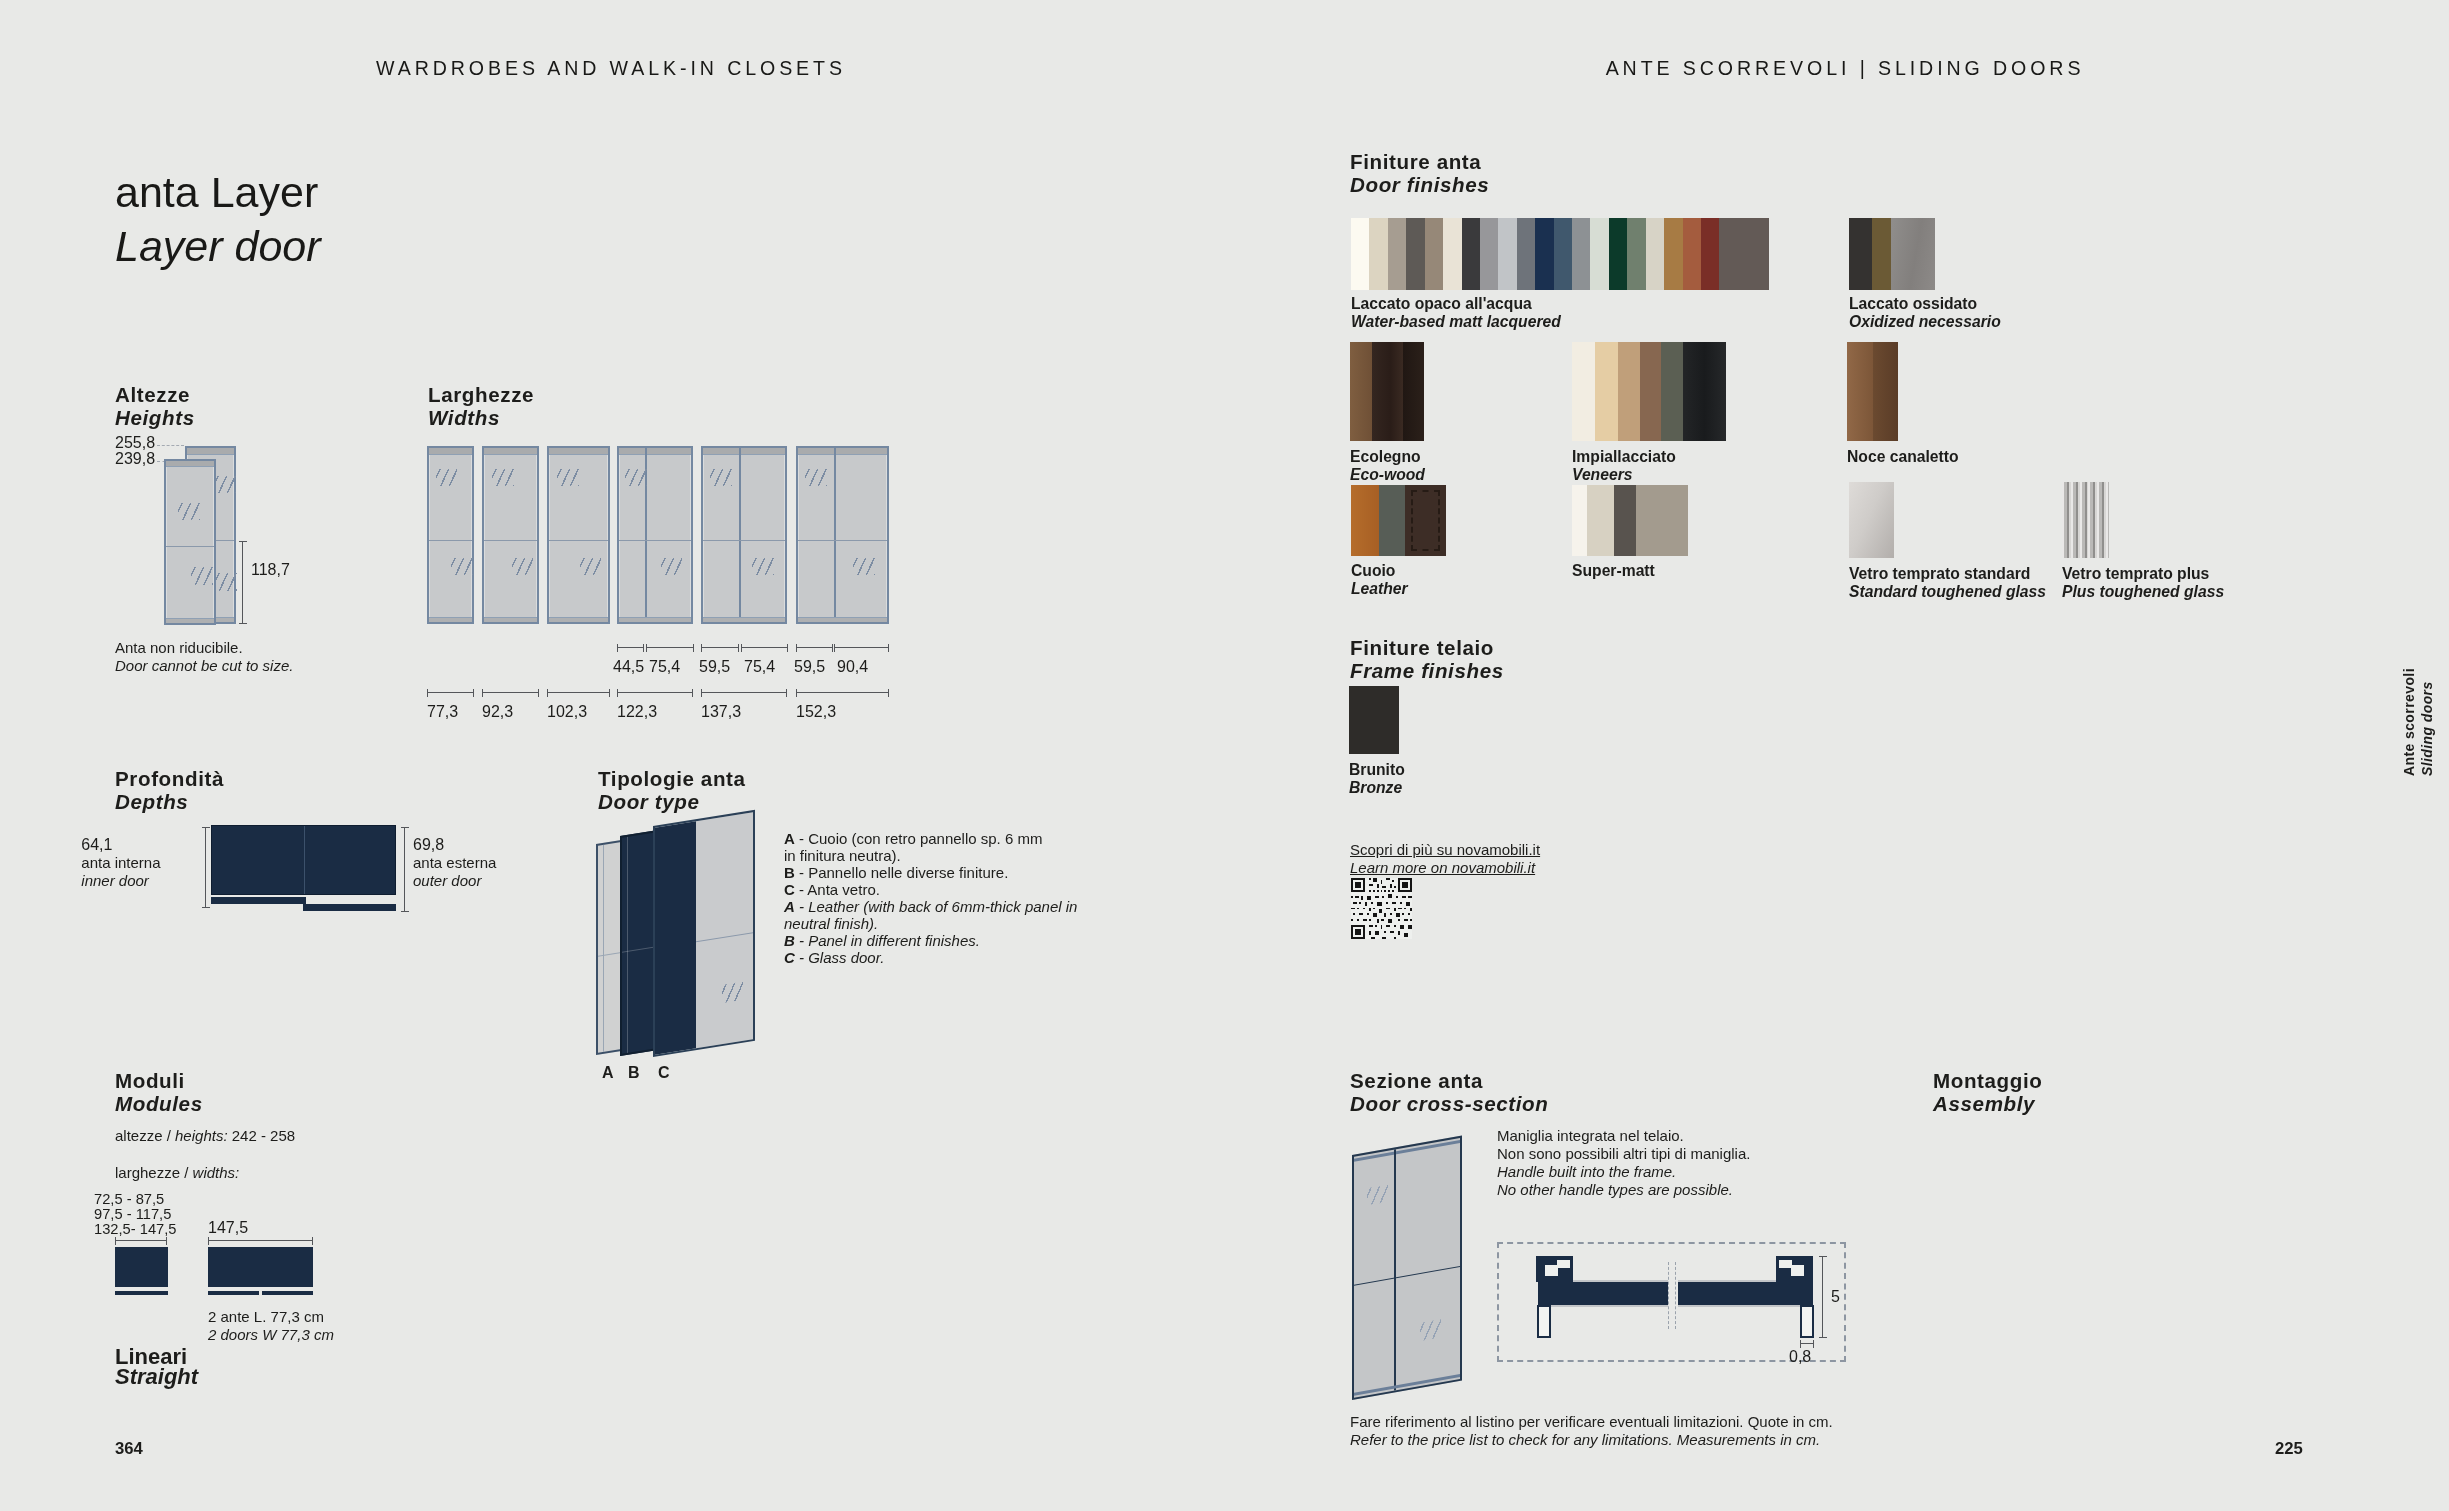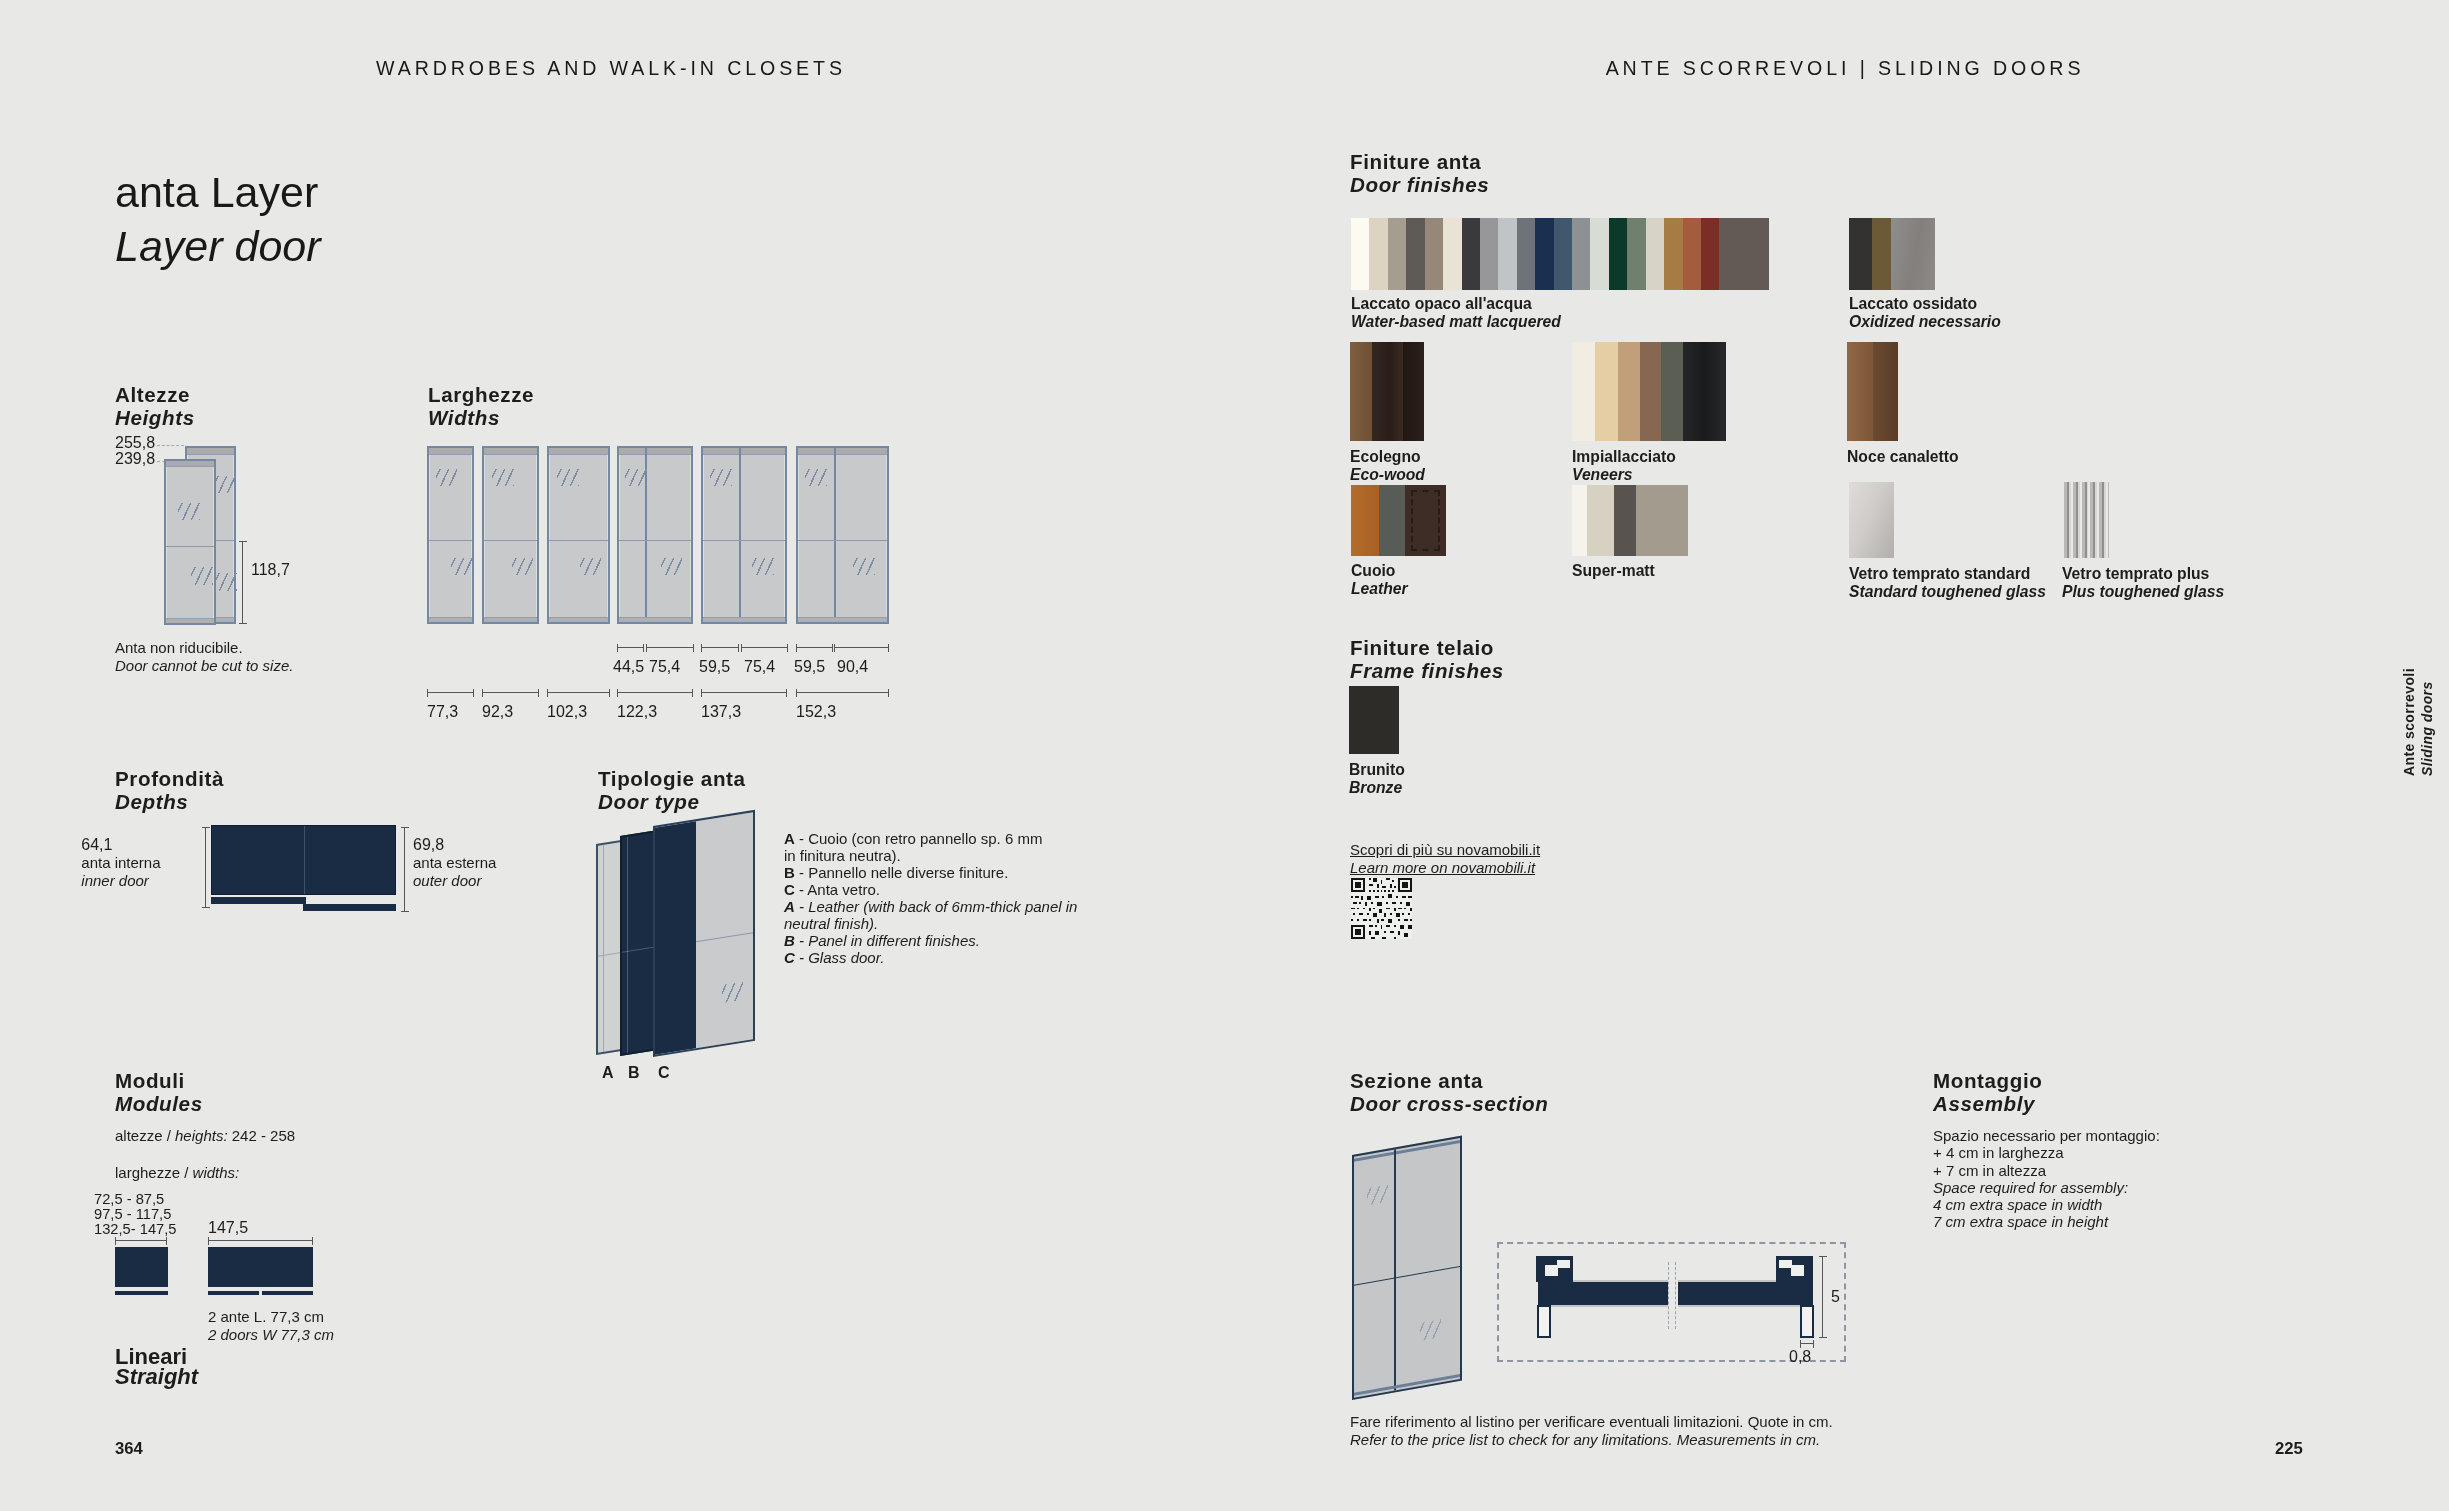--- a/index.html
+++ b/index.html
@@ -404,47 +404,45 @@
   <div class="sec-h" style="left:1350px;top:1070px">
     <div>Sezione anta</div>
     <div class="en">Door cross-section</div>
   </div>
   <div class="sz-door" style="left:1352px;top:1155px;width:110px;height:245px">
     <i class="vs" style="left:38%;background:#24384f"></i>
     <i class="mid" style="background:#24384f"></i>
     <i class="gm" style="left:12%;top:14%"></i>
     <i class="gm" style="left:62%;top:74%"></i>
   </div>
+  <div class="body-t" style="left:1497px;top:1127px">
+    <div>Maniglia integrata nel telaio.</div>
+    <div>Non sono possibili altri tipi di maniglia.</div>
+    <div class="itl">Handle built into the frame.</div>
+    <div class="itl">No other handle types are possible.</div>
+  </div>
   <div class="xs-box" style="left:1497px;top:1242px;width:349px;height:120px">
     <div class="xs-bar" style="left:39px;top:36px;width:130px"></div>
     <div class="xs-bar" style="left:179px;top:36px;width:135px"></div>
     <div class="xs-prof l" style="left:37px;top:11.8px"></div>
     <div class="xs-prof r" style="left:277px;top:11.8px"></div>
     <div class="xs-handle" style="left:38px;top:61px"></div>
     <div class="xs-handle" style="left:301px;top:61px"></div>
     <i class="xs-dash" style="left:169px;top:17.6px;height:67px"></i>
     <i class="xs-dash" style="left:176px;top:17.6px;height:67px"></i>
     <i class="dimv" style="left:323px;top:11.8px;height:82px"></i>
     <span class="meas" style="left:332px;top:44px">5</span>
     <i class="dim" style="left:301px;top:99px;width:13.7px"></i>
     <span class="meas ctr" style="left:290px;top:104px;width:35px">0,8</span>
   </div>
 
   <div class="sec-h" style="left:1933px;top:1070px">
     <div>Montaggio</div>
     <div class="en">Assembly</div>
   </div>
-  <div class="body-t" style="left:1933px;top:1127px;line-height:17.3px">
-    <div>Spazio necessario per montaggio:</div>
-    <div>+ 4 cm in larghezza</div>
-    <div>+ 7 cm in altezza</div>
-    <div class="itl">Space required for assembly:</div>
-    <div class="itl">4 cm extra space in width</div>
-    <div class="itl">7 cm extra space in height</div>
-  </div>
 
   <div class="body-t" style="left:1350px;top:1413px">
     <div>Fare riferimento al listino per verificare eventuali limitazioni. Quote in cm.</div>
     <div class="itl">Refer to the price list to check for any limitations. Measurements in cm.</div>
   </div>
 
   <div class="pageno" style="left:115px;top:1439px">364</div>
   <div class="pageno rgt" style="left:2275px;top:1439px;width:61px">225</div>
 
   <div class="side-tab">

